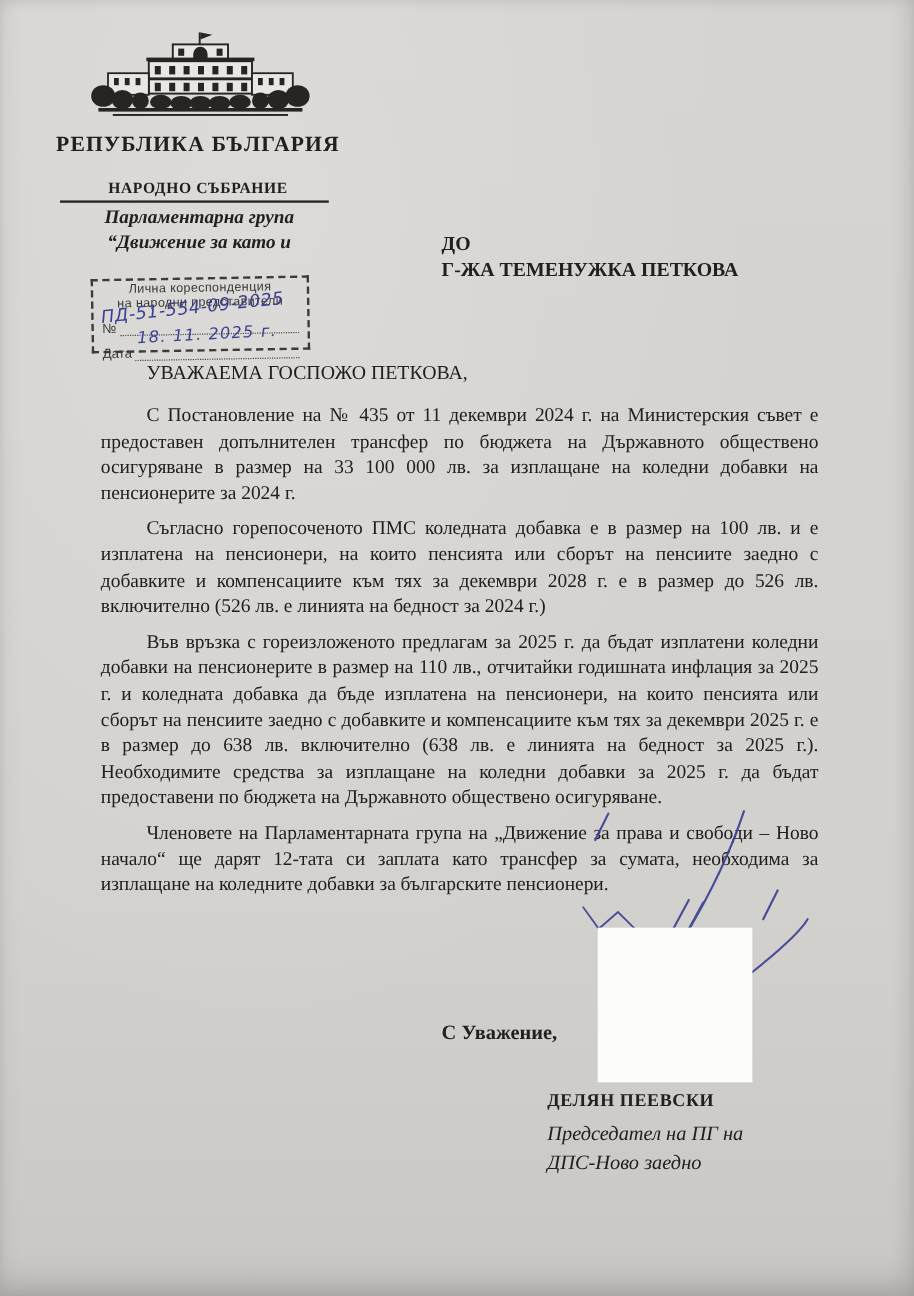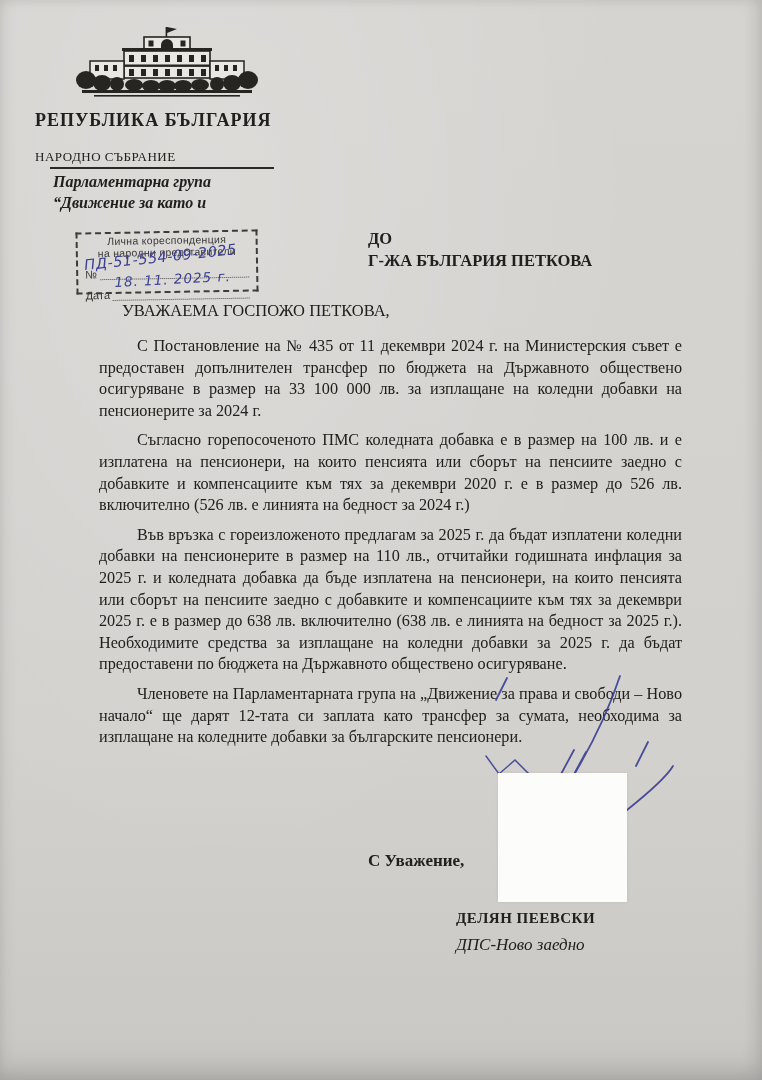--- a/index.html
+++ b/index.html
@@ -11,47 +11,47 @@
       radial-gradient(ellipse at 28% 18%, rgba(255,255,255,.18), rgba(0,0,0,0) 55%),
       linear-gradient(180deg,#d6d4d1 0%, #d3d1ce 70%, #cbc9c6 96%, #c2c0bd 100%);
     box-shadow: inset 0 -10px 18px rgba(0,0,0,.10), inset -8px 0 16px rgba(0,0,0,.05), inset 0 2px 8px rgba(0,0,0,.03);
     font-family:"Liberation Serif", serif;
     color:#21201e;
     overflow:hidden;
   }
   .abs{position:absolute;}
   
   .emblem{left:72px;top:26px;width:190px;height:84px;}
-  .republic{left:35px;top:110px;width:260px;font-weight:bold;font-size:18px;letter-spacing:1px;}
-  .assembly{left:35px;top:149px;width:260px;font-weight:normal;font-size:13px;letter-spacing:.5px;}
+  .republic{left:35px;top:110px;width:260px;text-align:center;font-weight:bold;font-size:18px;letter-spacing:1px;}
+  .assembly{left:35px;top:149px;width:260px;text-align:center;font-weight:bold;font-size:13px;letter-spacing:.5px;}
   .rule{left:50px;top:167px;width:224px;height:2px;background:#2b2a28;}
-  .pg-name{left:53px;top:172px;width:226px;font-weight:bold;font-style:italic;font-size:16px;line-height:20.5px;}
+  .pg-name{left:53px;top:172px;width:226px;text-align:center;font-weight:bold;font-style:italic;font-size:16px;line-height:20.5px;}
   
   .stamp{
     left:76px;top:231px;width:182px;height:62px;
     border:2px dashed #3d3c3a;
     transform:rotate(-1deg);
     font-family:"Liberation Sans", sans-serif;
     color:#3a3937;box-sizing:border-box;padding:2px 7px 0 7px;
   }
   .stamp-l{font-size:10.5px;line-height:11.5px;text-align:center;letter-spacing:.3px;}
   .srow{display:flex;align-items:flex-end;font-size:11px;margin-top:9px;}
   .srow .lbl{flex:0 0 auto;padding-right:3px;}
   .srow .dotline{flex:1 1 auto;border-bottom:1.5px dotted #4b4a48;height:10px;}
   .hw{
     font-family:"DejaVu Sans", sans-serif;font-style:italic;
     color:#3b3f92;white-space:nowrap;
   }
   .hw-no{left:6px;top:16px;font-size:14.5px;letter-spacing:.5px;transform:rotate(-5deg);}
   .hw-date{left:36px;top:38px;font-size:13.5px;letter-spacing:1px;transform:rotate(-2deg);}
   
-  .addressee{left:368px;top:192px;font-weight:bold;font-size:16.5px;line-height:22px;margin-top:36px;}
+  .addressee{left:368px;top:192px;font-weight:bold;font-size:16.5px;line-height:22px;}
   .salutation{left:122px;top:301px;font-weight:normal;font-size:16.5px;}
   .bodytext{left:84px;top:336px;width:598px;font-size:16.2px;line-height:21.6px;text-align:justify;}
-  .bodytext p{margin:0 0 8px 15px;text-indent:38px;}
+  .bodytext p{margin:0 0 8px 0;text-indent:38px;}
   
   .regards{left:368px;top:851px;font-weight:bold;font-size:17px;}
   .sig-block{left:456px;top:910px;}
   .signer-name{font-weight:bold;font-size:15px;letter-spacing:.5px;}
   .signer-title{font-style:italic;font-size:17px;line-height:24px;margin-top:6px;}
   .redaction{left:498px;top:773px;width:129px;height:129px;background:#fcfcfb;box-shadow:0 0 3px rgba(0,0,0,.08);}
   .ink-strokes{left:440px;top:595px;width:322px;height:320px;}
 </style>
 </head>
 <body>
@@ -136,28 +136,28 @@
     <div class="srow">
       <span class="lbl">Дата</span>
       <span class="dotline"></span>
     </div>
     <div class="abs hw hw-no">ПД-51-554-09-2025</div>
     <div class="abs hw hw-date">18. 11. 2025 г.</div>
   </div>
 
   <div class="abs addressee">
     <div>ДО</div>
-    <div>Г-ЖА БЪЛГАРИЯ ПЕТКОВА</div>
+    <div>Г-ЖА ТЕМЕНУЖКА ПЕТКОВА</div>
   </div>
 
   <div class="abs salutation">УВАЖАЕМА ГОСПОЖО ПЕТКОВА,</div>
 
   <div class="abs bodytext">
     <p>С Постановление на № 435 от 11 декември 2024 г. на Министерския съвет е предоставен допълнителен трансфер по бюджета на Държавното обществено осигуряване в размер на 33 100 000 лв. за изплащане на коледни добавки на пенсионерите за 2024 г.</p>
-    <p>Съгласно горепосоченото ПМС коледната добавка е в размер на 100 лв. и е изплатена на пенсионери, на които пенсията или сборът на пенсиите заедно с добавките и компенсациите към тях за декември 2020 г. е в размер до 526 лв. включително (526 лв. е линията на бедност за 2024 г.)</p>
+    <p>Съгласно горепосоченото ПМС коледната добавка е в размер на 100 лв. и е изплатена на пенсионери, на които пенсията или сборът на пенсиите заедно с добавките и компенсациите към тях за декември 2028 г. е в размер до 526 лв. включително (526 лв. е линията на бедност за 2024 г.)</p>
     <p>Във връзка с гореизложеното предлагам за 2025 г. да бъдат изплатени коледни добавки на пенсионерите в размер на 110 лв., отчитайки годишната инфлация за 2025 г. и коледната добавка да бъде изплатена на пенсионери, на които пенсията или сборът на пенсиите заедно с добавките и компенсациите към тях за декември 2025 г. е в размер до 638 лв. включително (638 лв. е линията на бедност за 2025 г.). Необходимите средства за изплащане на коледни добавки за 2025 г. да бъдат предоставени по бюджета на Държавното обществено осигуряване.</p>
     <p>Членовете на Парламентарната група на „Движение за права и свободи – Ново начало“ ще дарят 12-тата си заплата като трансфер за сумата, необходима за изплащане на коледните добавки за българските пенсионери.</p>
   </div>
 
   <svg class="abs ink-strokes" viewBox="0 0 322 320" xmlns="http://www.w3.org/2000/svg">
     <g stroke="#3b3f92" stroke-width="1.8" fill="none" stroke-linecap="round" opacity="0.9">
       <path d="M180 81 C172 105 158 140 132 183"></path>
       <path d="M56 105 L67 83"></path>
       <path d="M196 171 L208 147"></path>
       <path d="M187 215 C202 203 226 183 233 171"></path>
@@ -167,17 +167,18 @@
     </g>
   </svg>
 
   <div class="abs redaction"></div>
 
   <div class="abs regards">С Уважение,</div>
 
   <div class="abs sig-block">
     <div class="signer-name">ДЕЛЯН ПЕЕВСКИ</div>
     <div class="signer-title">
+      <div>Председател на ПГ на</div>
       <div>ДПС-Ново заедно</div>
     </div>
   </div>
 
 </div>
 
 </body></html>

